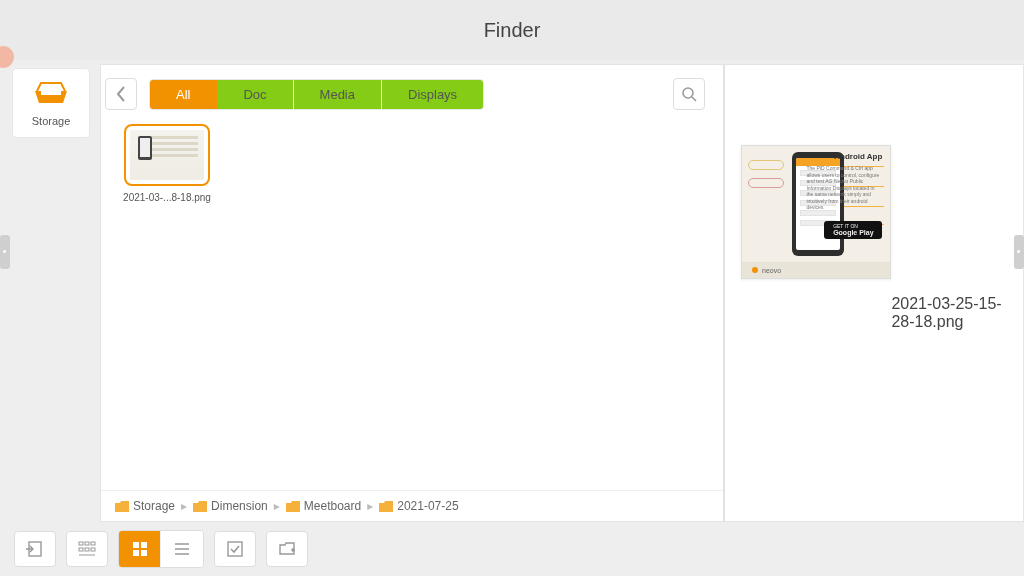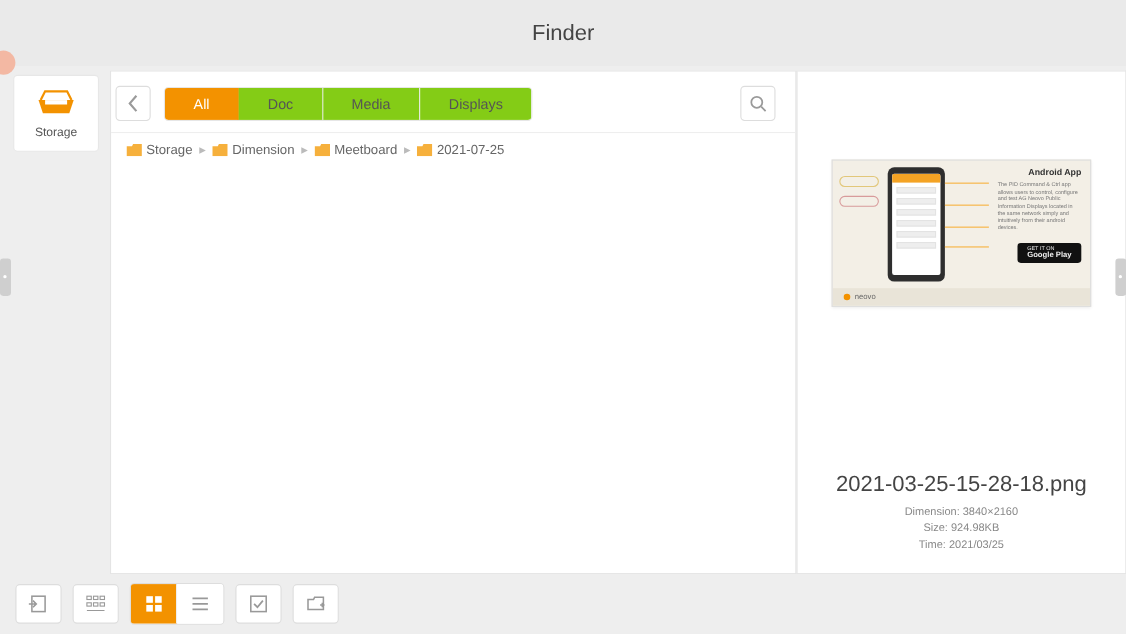--- a/index.html
+++ b/index.html
@@ -49,39 +49,39 @@
   .thumb-inner .mini-lines span{ display:block; height:3px; background:#dcd7c7; margin-bottom:3px; }
   .file .fname { font-size:10px; color:#555; margin-top:6px; text-align:center; white-space:nowrap; }
 
   .breadcrumb { border-top:1px solid #eee; padding: 8px 14px; display:flex; align-items:center; gap:6px; font-size:12px; color:#666; }
   .breadcrumb .sep { color:#bbb; }
   .breadcrumb .crumb { display:flex; align-items:center; gap:4px; cursor:pointer; }
   .folder-icon { width:14px; height:11px; }
   .folder-icon svg { display:block; }
 
   
-  .preview { width: 300px; background:#fff; border:1px solid #e4e4e4; border-left:1px solid #e0e0e0; display:flex; flex-direction:column; align-items:center; padding: 80px 16px 10px; }
+  .preview { width: 300px; background:#fff; border:1px solid #e4e4e4; border-left:1px solid #e0e0e0; display:flex; align-items:flex-start; padding: 80px 16px 10px; }
   .preview-img { width: 236px; height: 134px; background:#f3efe6; border:1px solid #ddd; position:relative; overflow:hidden; box-shadow:0 1px 3px rgba(0,0,0,.08); }
   .preview-img .brandbar { position:absolute; left:0; right:0; bottom:0; height:16px; background:#e9e4d8; padding-left:10px; display:flex; align-items:center;}
   .preview-img .brandbar .dot{ width:6px;height:6px;border-radius:50%;background:#f39200;margin-right:4px;}
   .preview-img .brandbar .brand{ font-size:7px;color:#666;}
   .pv-phone { position:absolute; left:50px; top:6px; width:52px; height:104px; background:#2e2e2e; border-radius:6px; padding:6px 4px; }
   .pv-phone .screen{ width:100%; height:100%; background:#fff; border-radius:2px; overflow:hidden; }
   .pv-phone .screen .bar{ height:8px; background:#f4a324; }
   .pv-phone .screen .row{ height:6px; margin:4px 4px; background:#eee; border:1px solid #e3e3e3;}
   .pv-left-notes{ position:absolute; left:6px; top:14px; width:36px;}
   .pv-left-notes span{display:block;height:10px;border:1px solid #e2c77a;border-radius:5px;margin-bottom:8px;}
   .pv-left-notes span:nth-child(2){border-color:#d89b9b;}
   .pv-arrow { position:absolute; background:#f7b23e; height:1px; }
   .pv-right { position:absolute; right:8px; top:6px; width:76px; }
   .pv-right .title{ font-size:8px; font-weight:600; color:#333; text-align:right;}
   .pv-right .copy { font-size:5px; color:#777; text-align:left; margin-top:4px; line-height:1.3;}
   .pv-right .badge { margin-top:10px; width:58px; height:18px; background:#111; border-radius:3px; margin-left:auto; display:flex; align-items:center; justify-content:center; }
   .pv-right .badge .t{ font-size:5px; color:#eee; line-height:1;}
-  .preview .pv-name { font-size:20px; color:#444; margin-top: 150px; }
+  .preview .pv-name { font-size:16px; color:#444; margin-top: 150px; }
   .preview .meta { font-size:10px; color:#888; text-align:center; line-height:1.5; margin-top:6px;}
 
   
   .bottombar { height: 54px; background:#eeeeee; display:flex; align-items:center; padding: 0 14px; gap:10px; }
   .tb-btn { width:42px; height:36px; border:1px solid #ddd; border-radius:4px; background:#fff; display:flex; align-items:center; justify-content:center; color:#999; cursor:pointer; }
   .tb-btn.active { background:#f39200; color:#fff; border-color:#f39200; }
   .tb-group { display:flex; border:1px solid #ddd; border-radius:4px; overflow:hidden; background:#fff;}
   .tb-group .tb-btn { border:none; border-right:1px solid #eee; border-radius:0;}
   .tb-group .tb-btn:last-child{ border-right:none;}
   .tb-btn svg{ width:18px; height:18px; }
@@ -130,20 +130,36 @@
           <div class="tab">Displays</div>
         </div>
         <div class="search-btn">
           <svg viewBox="0 0 16 16">
               <circle cx="7" cy="7" r="5" fill="none" stroke="currentColor" stroke-width="1.6"></circle>
               <line x1="11" y1="11" x2="15" y2="15" stroke="currentColor" stroke-width="1.6"></line>
             </svg>
         </div>
       </div>
 
+      <div class="files">
+        <div class="file selected">
+          <div class="thumb">
+            <div class="thumb-inner">
+              <div class="mini-phone"></div>
+              <div class="mini-lines">
+                  <span></span>
+                  <span></span>
+                  <span></span>
+                  <span></span>
+                </div>
+            </div>
+          </div>
+          <div class="fname">2021-03-...8-18.png</div>
+        </div>
+      </div>
 
       <div class="breadcrumb">
         <span class="crumb">
           <span class="folder-icon">
               <svg viewBox="0 0 14 11">
                 <path d="M0 2 L5 2 L6 0 L14 0 L14 11 L0 11 Z" fill="#f6b03c"></path>
               </svg>
             </span>
           <span>Storage</span>
         </span>
@@ -207,25 +223,20 @@
               <div class="t" style="font-size:7px;font-weight:600">Google Play</div>
             </div>
           </div>
         </div>
         <div class="brandbar">
             <span class="dot"></span>
             <span class="brand">neovo</span>
           </div>
       </div>
       <div class="pv-name">2021-03-25-15-28-18.png</div>
-      <div class="meta">
-        <div>Dimension: 3840×2160</div>
-        <div>Size: 924.98KB</div>
-        <div>Time: 2021/03/25</div>
-      </div>
     </div>
 
   </div>
 
   <div class="bottombar">
     <div class="tb-btn">
       <svg viewBox="0 0 18 18">
           <rect x="3" y="2" width="12" height="14" fill="none" stroke="currentColor" stroke-width="1.4"></rect>
           <path d="M0 9 L7 9 M4 6 L7 9 L4 12" fill="none" stroke="currentColor" stroke-width="1.4"></path>
         </svg>

